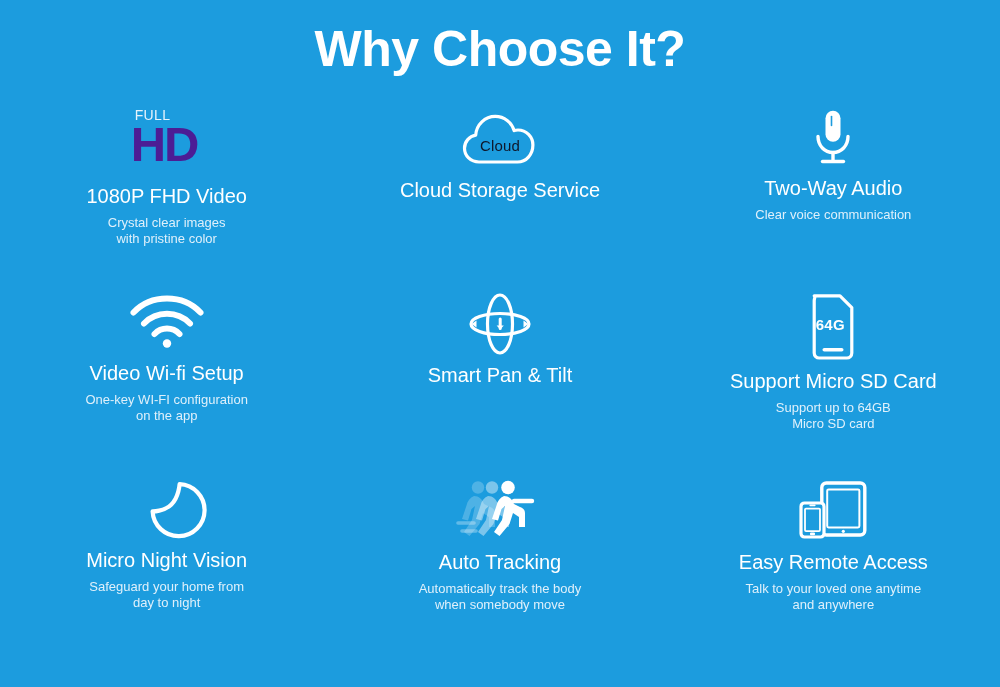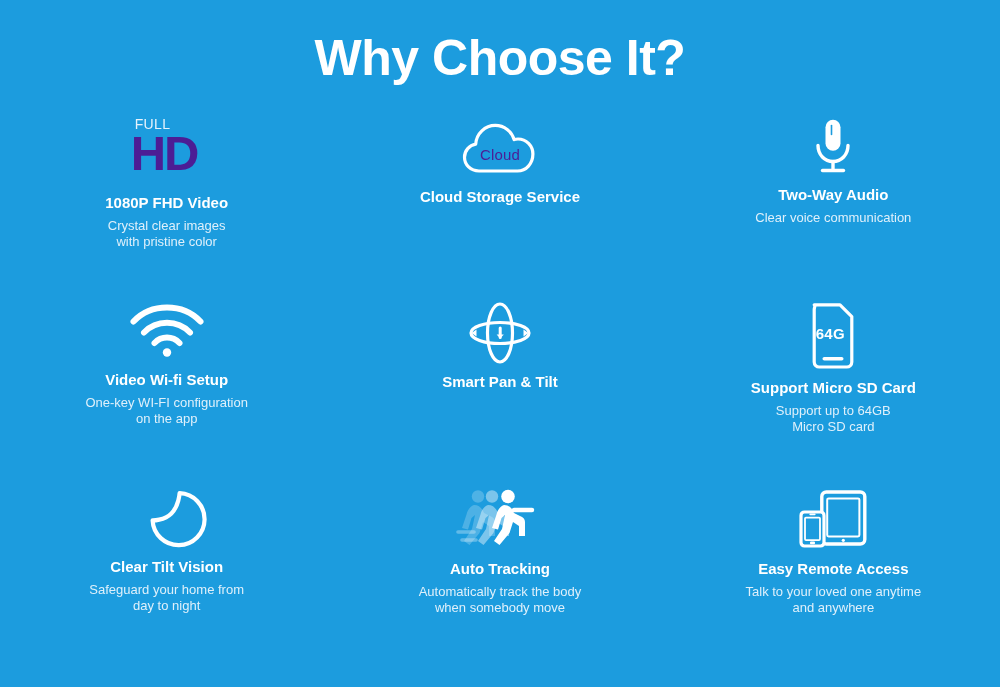--- a/index.html
+++ b/index.html
@@ -11,21 +11,21 @@
     position:relative;
   }
 
   
   .page-title{
     text-align:center;
     color:#ffffff;
     font-size:50px;
     font-weight:bold;
     letter-spacing:-0.5px;
-    padding-top:30px;
+    padding-top:21px;
     line-height:1.15;
   }
 
   
   .grid{
     margin-top:22px;
     display:grid;
     grid-template-columns:repeat(3,1fr);
     grid-template-rows:repeat(3,185px);
     width:1000px;
@@ -39,22 +39,22 @@
   }
 
   .icon-wrap{
     height:78px;
     display:flex;
     align-items:center;
     justify-content:center;
   }
   .feature-title{
     color:#ffffff;
-    font-weight:bold;
-    font-size:15px;
+    font-weight:normal;
+    font-size:20px;
     text-align:right;
     white-space:nowrap;
     margin-top:2px;
   }
   .feature-desc{
     color:#dff0fb;
     font-size:13px;
     line-height:1.27;
     text-align:center;
     margin-top:7px;
@@ -91,21 +91,21 @@
     letter-spacing:-2px;
   }
 
   
   .cloud-icon{ position:relative; width:76px; height:56px; }
   .cloud-icon .cloud-label{
     position:absolute;
     left:0; right:0;
     top:26px;
     text-align:center;
-    color:#4c1d95;
+    color:#0f172a;
     font-size:15px;
     letter-spacing:0.2px;
   }
 
   svg{ display:block; overflow:visible; }
 </style>
 </head>
 <body style="background: rgb(28, 156, 222);">
 
 <h1 class="page-title">Why Choose It?</h1>
@@ -198,21 +198,21 @@
 
   <div class="cell cell-6">
     <div class="icon-wrap">
       <div>
         <svg width="58" height="58" viewBox="0 0 58 58" fill="none" aria-hidden="true">
           <path d="M40.5 3.5 C40.5 3.5 28.5 6 22.5 13 C16.5 20 16 30.5 16 30.5 C16 30.5 25.5 29.5 33 23.5 C40.5 17.5 40.5 3.5 40.5 3.5 Z" fill="none"></path>
           <path d="M41.6 4.2 C41.6 4.2 40.8 17.2 33.4 24.4 C26 31.6 14.6 31.4 14.6 31.4 A 26 26 0 1 0 41.6 4.2 Z" stroke="#ffffff" stroke-width="4.2" stroke-linejoin="round" fill="none"></path>
         </svg>
       </div>
     </div>
-    <div class="feature-title">Clear Tilt Vision</div>
+    <div class="feature-title">Micro Night Vision</div>
     <div class="feature-desc">Safeguard your home from<br>day to night</div>
   </div>
 
   <div class="cell cell-8">
     <div class="icon-wrap">
       <div>
         <svg width="84" height="62" viewBox="0 0 84 62" fill="none" aria-hidden="true">
           <g opacity="0.22">
             <g transform="translate(0,0)">
               <circle cx="20" cy="8.5" r="6.2" fill="#ffffff"></circle>

